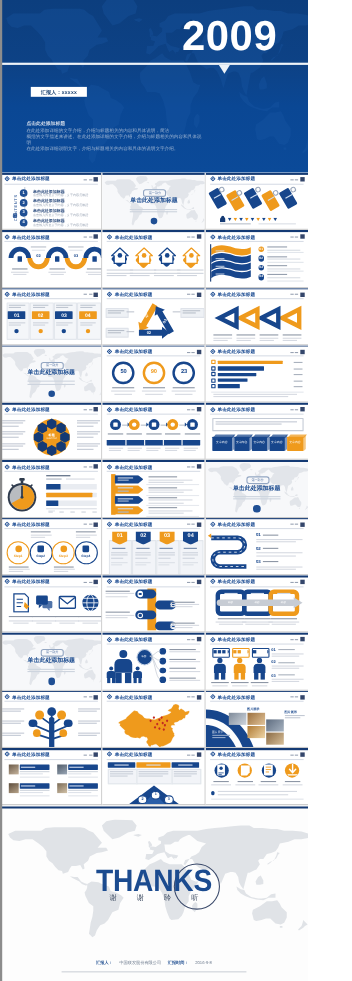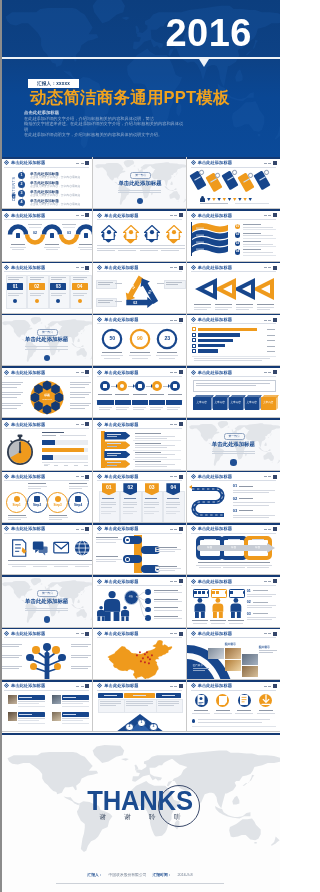--- a/index.html
+++ b/index.html
@@ -64,27 +64,26 @@
 </style>
 </head>
 <body>
 
 <div class="page">
 
   <div class="hero">
     <svg class="map" viewBox="0 0 1000 500" preserveAspectRatio="none">
         <path d="M 33.3,58.3 L 55.6,44.6 L 111.1,44.6 L 138.9,44.6 L 152.8,34.3 L 180.6,30.9 L 222.2,30.9 L 263.9,30.9 L 277.8,34.3 L 291.7,44.6 L 305.6,51.4 L 319.4,72.0 L 333.3,92.6 L 319.4,113.1 L 347.2,113.1 L 352.8,123.4 L 333.3,130.3 L 316.7,133.7 L 305.6,140.6 L 294.4,147.4 L 288.9,164.6 L 275.0,178.3 L 277.8,195.4 L 272.2,198.9 L 263.9,181.7 L 250.0,185.1 L 236.1,185.1 L 230.6,195.4 L 225.0,209.1 L 208.3,216.0 L 205.6,205.7 L 194.4,202.3 L 183.3,188.6 L 175.0,174.9 L 163.9,164.6 L 155.6,147.4 L 155.6,126.9 L 144.4,109.7 L 130.6,96.0 L 111.1,78.9 L 88.9,78.9 L 69.4,85.7 L 50.0,82.3 L 38.9,72.0 Z M 375.0,0.0 L 430.6,3.4 L 444.4,24.0 L 438.9,44.6 L 416.7,51.4 L 388.9,72.0 L 366.7,78.9 L 352.8,61.7 L 338.9,44.6 L 333.3,24.0 L 347.2,6.9 Z M 230.6,226.3 L 244.4,229.7 L 255.6,229.7 L 266.7,246.9 L 277.8,253.7 L 286.1,257.1 L 283.3,264.0 L 269.4,257.1 L 261.1,246.9 L 250.0,240.0 L 238.9,233.1 Z M 286.1,257.1 L 300.0,246.9 L 322.2,250.3 L 333.3,257.1 L 355.6,267.4 L 361.1,284.6 L 377.8,291.4 L 394.4,301.7 L 402.8,312.0 L 391.7,332.6 L 386.1,360.0 L 366.7,370.3 L 352.8,401.1 L 341.7,414.9 L 327.8,421.7 L 322.2,432.0 L 316.7,442.3 L 311.1,462.9 L 302.8,469.7 L 291.7,456.0 L 294.4,435.4 L 297.2,411.4 L 302.8,387.4 L 305.6,363.4 L 305.6,346.3 L 291.7,332.6 L 280.6,305.1 L 277.8,291.4 L 283.3,281.1 L 286.1,270.9 Z M 452.8,212.6 L 472.2,195.4 L 486.1,178.3 L 500.0,171.4 L 522.2,157.7 L 530.6,168.0 L 550.0,178.3 L 569.4,178.3 L 588.9,178.3 L 597.2,188.6 L 608.3,209.1 L 619.4,240.0 L 633.3,246.9 L 641.7,246.9 L 633.3,267.4 L 619.4,284.6 L 611.1,305.1 L 611.1,325.7 L 600.0,346.3 L 594.4,370.3 L 588.9,384.0 L 577.8,397.7 L 555.6,401.1 L 550.0,394.3 L 541.7,370.3 L 536.1,346.3 L 533.3,318.9 L 525.0,291.4 L 513.9,270.9 L 500.0,267.4 L 486.1,267.4 L 475.0,267.4 L 466.7,253.7 L 455.6,240.0 L 452.8,226.3 Z M 633.3,329.1 L 638.9,336.0 L 638.9,353.1 L 630.6,370.3 L 622.2,360.0 L 622.2,342.9 L 627.8,332.6 Z M 472.2,157.7 L 475.0,137.1 L 494.4,137.1 L 500.0,123.4 L 486.1,120.0 L 488.9,106.3 L 505.6,109.7 L 513.9,102.9 L 522.2,96.0 L 522.2,85.7 L 513.9,82.3 L 513.9,72.0 L 530.6,65.1 L 541.7,51.4 L 561.1,44.6 L 583.3,44.6 L 611.1,51.4 L 616.7,58.3 L 591.7,72.0 L 583.3,78.9 L 577.8,89.1 L 566.7,89.1 L 558.3,96.0 L 552.8,99.4 L 538.9,99.4 L 533.3,99.4 L 536.1,126.9 L 550.0,137.1 L 566.7,140.6 L 577.8,144.0 L 572.2,154.3 L 563.9,154.3 L 566.7,161.1 L 555.6,147.4 L 544.4,154.3 L 538.9,144.0 L 533.3,130.3 L 522.2,133.7 L 511.1,137.1 L 500.0,147.4 L 483.3,161.1 Z M 583.3,44.6 L 638.9,44.6 L 666.7,37.7 L 694.4,34.3 L 722.2,30.9 L 750.0,27.4 L 777.8,24.0 L 805.6,24.0 L 819.4,34.3 L 847.2,34.3 L 875.0,37.7 L 894.4,37.7 L 916.7,44.6 L 944.4,44.6 L 972.2,48.0 L 1000.0,58.3 L 1000.0,72.0 L 972.2,78.9 L 950.0,78.9 L 930.6,89.1 L 902.8,96.0 L 897.2,113.1 L 888.9,126.9 L 875.0,133.7 L 861.1,137.1 L 855.6,147.4 L 850.0,157.7 L 838.9,157.7 L 833.3,164.6 L 838.9,178.3 L 827.8,198.9 L 805.6,212.6 L 800.0,212.6 L 791.7,250.3 L 786.1,277.7 L 777.8,264.0 L 772.2,250.3 L 769.4,229.7 L 761.1,212.6 L 752.8,209.1 L 744.4,209.1 L 727.8,216.0 L 713.9,257.1 L 705.6,229.7 L 694.4,209.1 L 683.3,198.9 L 672.2,198.9 L 661.1,202.3 L 644.4,192.0 L 633.3,181.7 L 622.2,157.7 L 611.1,157.7 L 600.0,161.1 L 594.4,178.3 L 600.0,181.7 L 619.4,147.4 L 633.3,140.6 L 644.4,130.3 L 652.8,109.7 L 666.7,96.0 L 638.9,85.7 L 625.0,72.0 L 611.1,58.3 Z M 861.1,178.3 L 872.2,168.0 L 883.3,164.6 L 891.7,144.0 L 894.4,130.3 L 902.8,133.7 L 897.2,140.6 L 891.7,154.3 L 880.6,164.6 L 866.7,178.3 Z M 763.9,267.4 L 777.8,277.7 L 788.9,281.1 L 794.4,294.9 L 811.1,308.6 L 822.2,312.0 L 833.3,315.4 L 844.4,315.4 L 861.1,312.0 L 875.0,298.3 L 888.9,294.9 L 888.9,312.0 L 866.7,312.0 L 850.0,322.3 L 827.8,318.9 L 805.6,312.0 L 791.7,305.1 L 777.8,294.9 L 766.7,281.1 Z M 827.8,260.6 L 838.9,260.6 L 850.0,257.1 L 850.0,243.4 L 841.7,222.9 L 833.3,229.7 L 825.0,246.9 Z M 816.7,360.0 L 838.9,346.3 L 861.1,325.7 L 877.8,325.7 L 894.4,322.3 L 902.8,336.0 L 908.3,349.7 L 925.0,370.3 L 925.0,390.9 L 916.7,411.4 L 905.6,418.3 L 888.9,414.9 L 872.2,394.3 L 858.3,394.3 L 844.4,401.1 L 827.8,404.6 L 819.4,401.1 L 813.9,373.7 Z M 902.8,425.1 L 911.1,425.1 L 911.1,432.0 L 902.8,432.0 Z M 977.8,401.1 L 986.1,411.4 L 991.7,418.3 L 983.3,425.1 L 977.8,432.0 L 963.9,442.3 L 961.1,438.9 L 972.2,425.1 L 975.0,414.9 Z M 486.1,113.1 L 494.4,102.9 L 491.7,96.0 L 486.1,85.7 L 480.6,89.1 L 483.3,99.4 L 483.3,109.7 Z M 433.3,61.7 L 450.0,58.3 L 461.1,61.7 L 450.0,68.6 L 438.9,65.1 Z"></path>
       </svg>
-    <div class="yr">2016</div>
+    <div class="yr">2009</div>
     <div class="rule"></div>
     <div class="tri"></div>
     <div class="namebox">
         <span>汇报人：xxxxx</span>
       </div>
-    <div class="title">动态简洁商务通用PPT模板</div>
     <div class="desc">
       <div class="h">点击此处添加标题</div>
       <div class="l">在此处添加详细的文字介绍，介绍与标题相关的内容和具体说明，简洁</div>
       <div class="l">概括的文字描述来讲述。在此处添加详细的文字介绍，介绍与标题相关的内容和具体说明</div>
       <div class="l">在此处添加详细说明文字，介绍与标题相关的内容和具体的说明文字介绍。</div>
     </div>
   </div>
 
   <div class="grid" id="grid">
       <div class="row">

